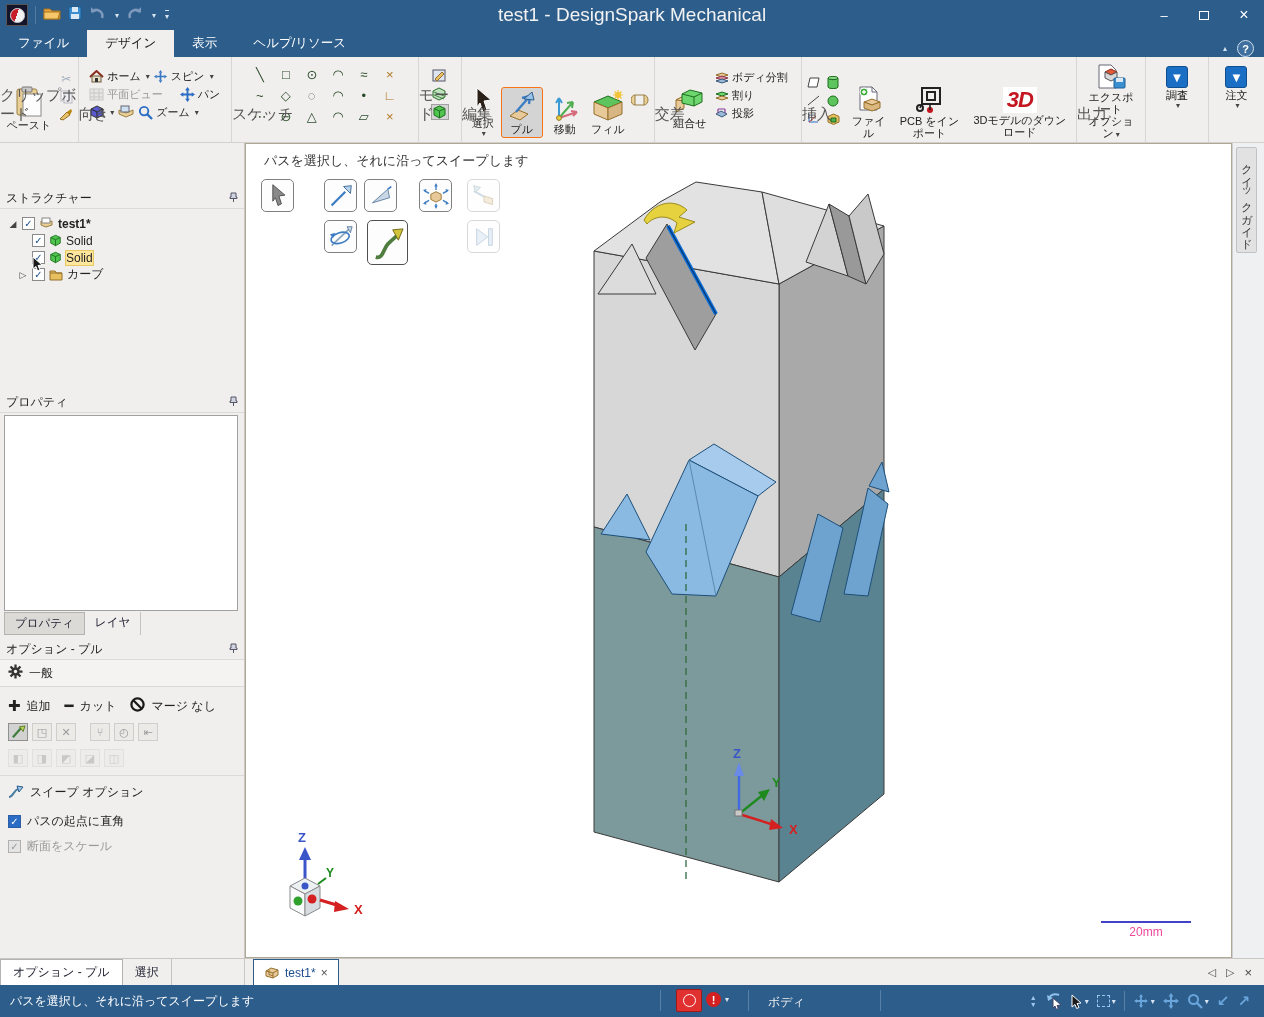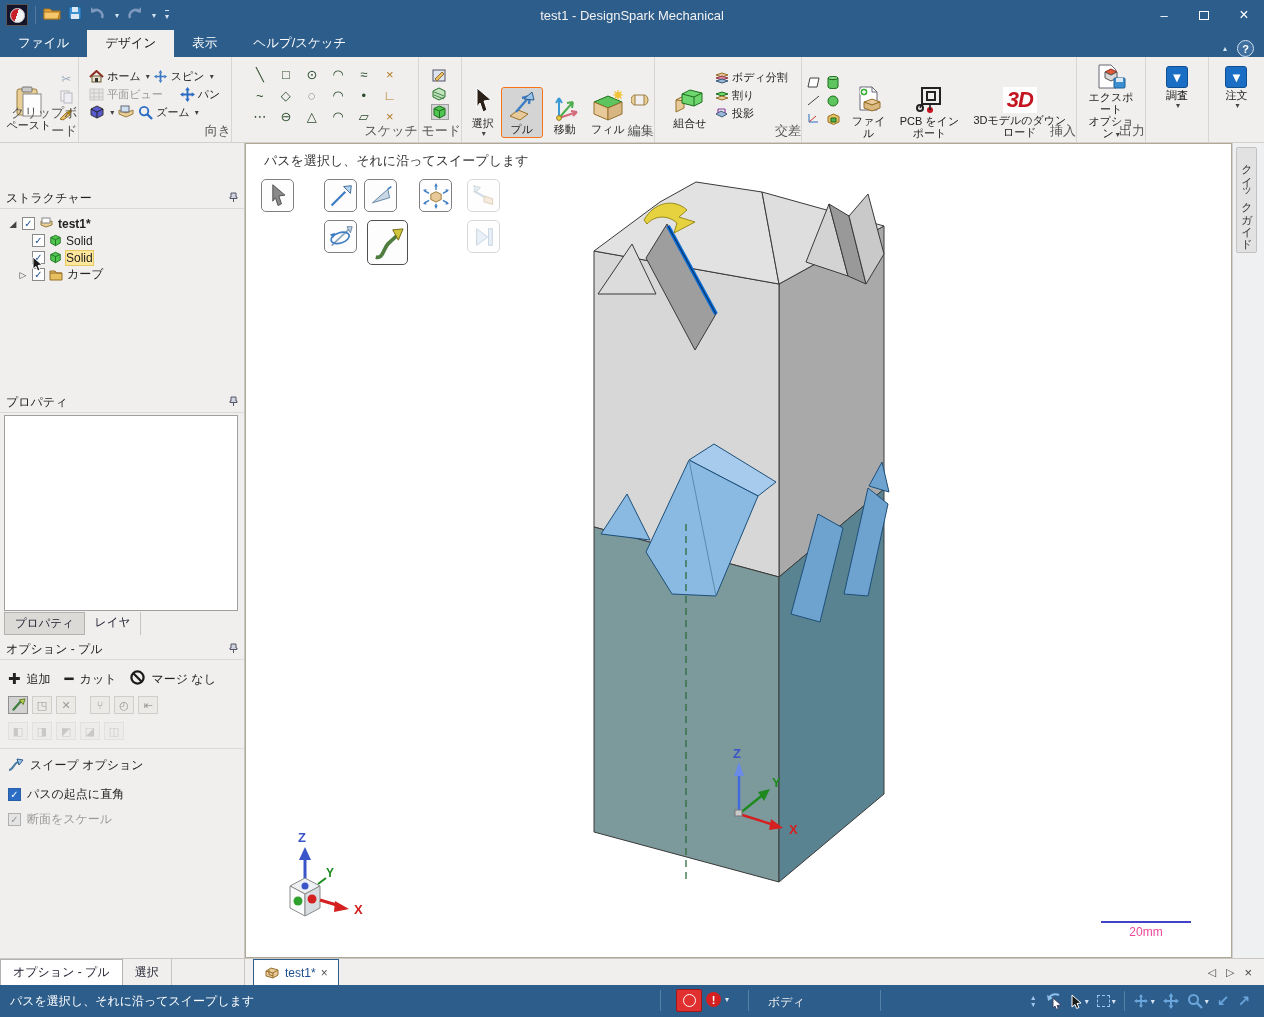--- a/index.html
+++ b/index.html
@@ -5,38 +5,38 @@
   html,body{margin:0;padding:0;background:#888;}
   *{box-sizing:border-box;font-family:"Liberation Sans","DejaVu Sans",sans-serif;}
   .app{position:relative;width:1264px;height:1017px;background:#f0efed;overflow:hidden;}
 
   
   .titlebar{position:absolute;left:0;top:0;width:100%;height:30px;background:#2d5d8b;display:flex;align-items:center;color:#fff;}
   .qat{display:flex;align-items:center;gap:7px;padding-left:6px;}
   .applogo{width:22px;height:22px;background:#14142a;border:1px solid #555;display:flex;align-items:center;justify-content:center;}
   .applogo .ball{width:15px;height:15px;border-radius:50%;background:linear-gradient(110deg,#c81e28 45%,#f2f2f2 45%);border:1px solid #ddd;}
   .qat .sep{width:1px;height:18px;background:#517aa3;}
-  .titletext{position:absolute;left:0;right:0;text-align:center;font-size:13px;color:#f2f2f2;pointer-events:none;}
+  .titletext{position:absolute;left:0;right:0;text-align:center;font-size:19px;color:#f2f2f2;pointer-events:none;}
   .winbtns{margin-left:auto;display:flex;height:100%;}
   .winbtn{width:40px;height:100%;display:flex;align-items:center;justify-content:center;color:#fff;font-size:13px;}
   .maxglyph{width:10px;height:9px;border:1.5px solid #fff;}
   .caret{font-size:8px;color:#d7e4f2;margin-left:2px;}
   .caret.dark{color:#444;}
 
   
   .tabrow{position:absolute;left:0;top:30px;width:100%;height:27px;background:#2d5d8b;display:flex;align-items:flex-end;color:#fff;}
   .mtab{padding:5px 18px;font-size:12.5px;height:27px;display:flex;align-items:center;}
   .mtab.active{background:#f0efed;color:#1a1a1a;}
   .tabrow-right{margin-left:auto;display:flex;align-items:center;gap:10px;padding-right:10px;}
   .helpcirc{width:17px;height:17px;border-radius:50%;background:#3f6f9e;border:1.5px solid #cfe0f0;color:#fff;font-size:11px;font-weight:bold;display:flex;align-items:center;justify-content:center;}
 
   
   .ribbon{position:absolute;left:0;top:57px;width:100%;height:86px;background:#f0efed;border-bottom:1px solid #d2d0cc;display:flex;}
   .rgroup{position:relative;height:100%;border-right:1px solid #d8d6d2;display:flex;flex-direction:column;align-items:center;padding:3px 2px 14px 2px;}
-  .rgroup .glabel{position:absolute;bottom:2px;left:0;right:0;text-align:right;font-size:13px;color:#555;}
+  .rgroup .glabel{position:absolute;bottom:18px;left:0;right:0;text-align:left;font-size:15px;color:#555;}
   .gbody{flex:1;display:flex;align-items:center;justify-content:center;gap:2px;width:100%;}
   .bigbtn{display:flex;flex-direction:column;align-items:center;justify-content:flex-start;padding:2px 4px;border-radius:3px;font-size:11px;color:#222;margin-top:24px;}
   .bigbtn.pressed{background:#d4d4d4;border:1px solid #f97316;}
   .bigbtn .blabel{margin-top:1px;text-align:center;line-height:1.1;}
   .smallrow{display:flex;align-items:center;gap:3px;font-size:11px;color:#222;}
   .colstack{display:flex;flex-direction:column;gap:2px;justify-content:center;}
   .sicon{width:18px;height:16px;display:flex;align-items:center;justify-content:center;font-size:12px;color:#3a5a7a;}
   .sicon.pressed{background:#d4d4d4;border:1px solid #a0a0a0;}
   .disabled{opacity:.45;}
   .sketchgrid{display:grid;grid-template-columns:repeat(6,26px);grid-auto-rows:21px;}
@@ -164,21 +164,21 @@
           <div class="maxglyph"></div>
         </div>
       <div class="winbtn" style="font-size:16px;">×</div>
     </div>
   </div>
 
   <div class="tabrow">
     <div class="mtab">ファイル</div>
     <div class="mtab active">デザイン</div>
     <div class="mtab">表示</div>
-    <div class="mtab">ヘルプ/スケッチ</div>
+    <div class="mtab">ヘルプ/リソース</div>
     <div class="tabrow-right">
       <span class="caret">▴</span>
       <span class="helpcirc">?</span>
     </div>
   </div>
 
   <div class="ribbon">
 
     <div class="rgroup" style="width:80px;">
       <div class="gbody">
@@ -575,20 +575,30 @@
       </div>
 
       <div class="panel" style="top:497px;height:318px;">
         <div class="phead">
             <span>オプション - プル</span>
           <span class="pin"><svg width="9" height="11" viewBox="0 0 9 11">
                 <path d="M2 1 h5 v4 h1 v1.5 h-7 V5 h1 Z" fill="#cfd4e0" stroke="#556"></path>
                 <path d="M4.5 6.5 V10" stroke="#556"></path>
               </svg></span>
         </div>
+        <div class="optrow optsec">
+          <span class="gear"><svg width="15" height="15" viewBox="0 0 16 16">
+                <circle cx="8" cy="8" r="4.5" fill="#333"></circle>
+                <circle cx="8" cy="8" r="1.8" fill="#f4f3f1"></circle>
+                <g stroke="#333" stroke-width="2.4">
+                  <path d="M8 0.5 V4 M8 12 V15.5 M0.5 8 H4 M12 8 H15.5 M2.7 2.7 L5.2 5.2 M10.8 10.8 L13.3 13.3 M13.3 2.7 L10.8 5.2 M5.2 10.8 L2.7 13.3"></path>
+                </g>
+              </svg></span>
+          <span>一般</span>
+        </div>
         <div class="optrow" style="margin-top:6px;">
           <span class="bsym">✚</span>
             <span>追加</span>
           <span class="bsym" style="margin-left:8px;">━</span>
             <span>カット</span>
           <span style="margin-left:8px;"><svg width="15" height="15" viewBox="0 0 16 16">
                 <circle cx="8" cy="8" r="6.5" fill="none" stroke="#1a1a1a" stroke-width="2.4"></circle>
                 <path d="M3.5 3.5 L12.5 12.5" stroke="#1a1a1a" stroke-width="2.4"></path>
               </svg></span>
           <span>マージ なし</span>

